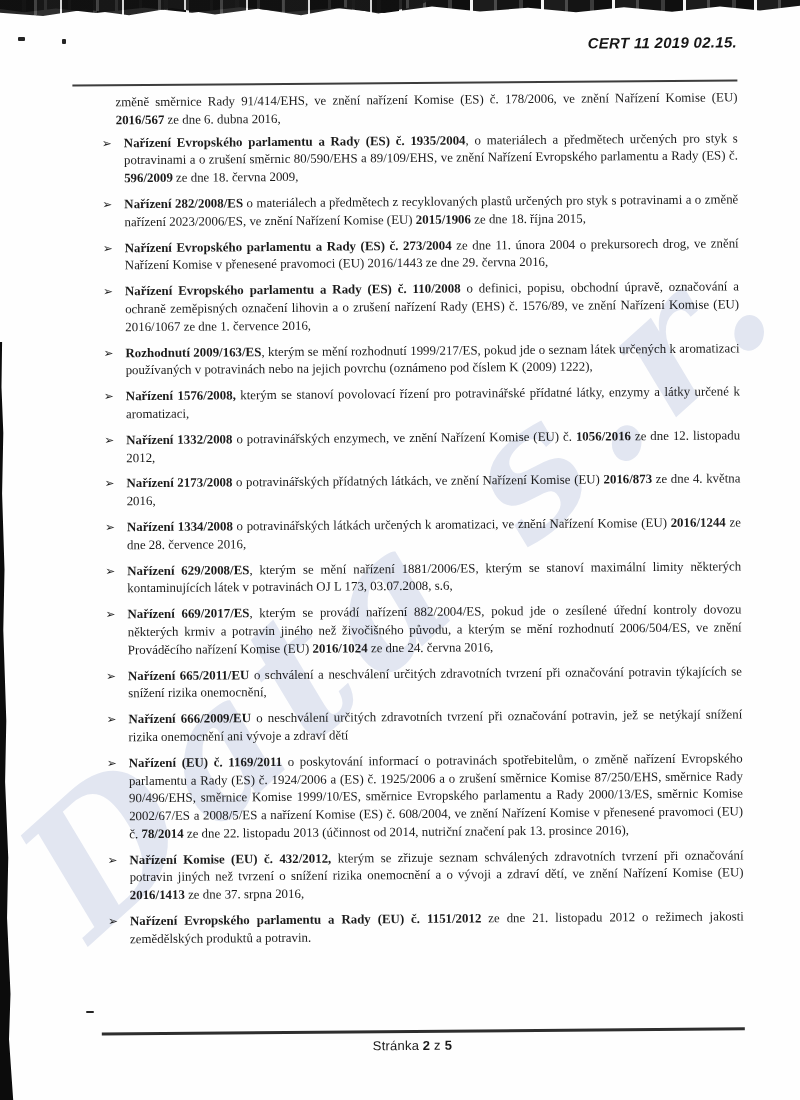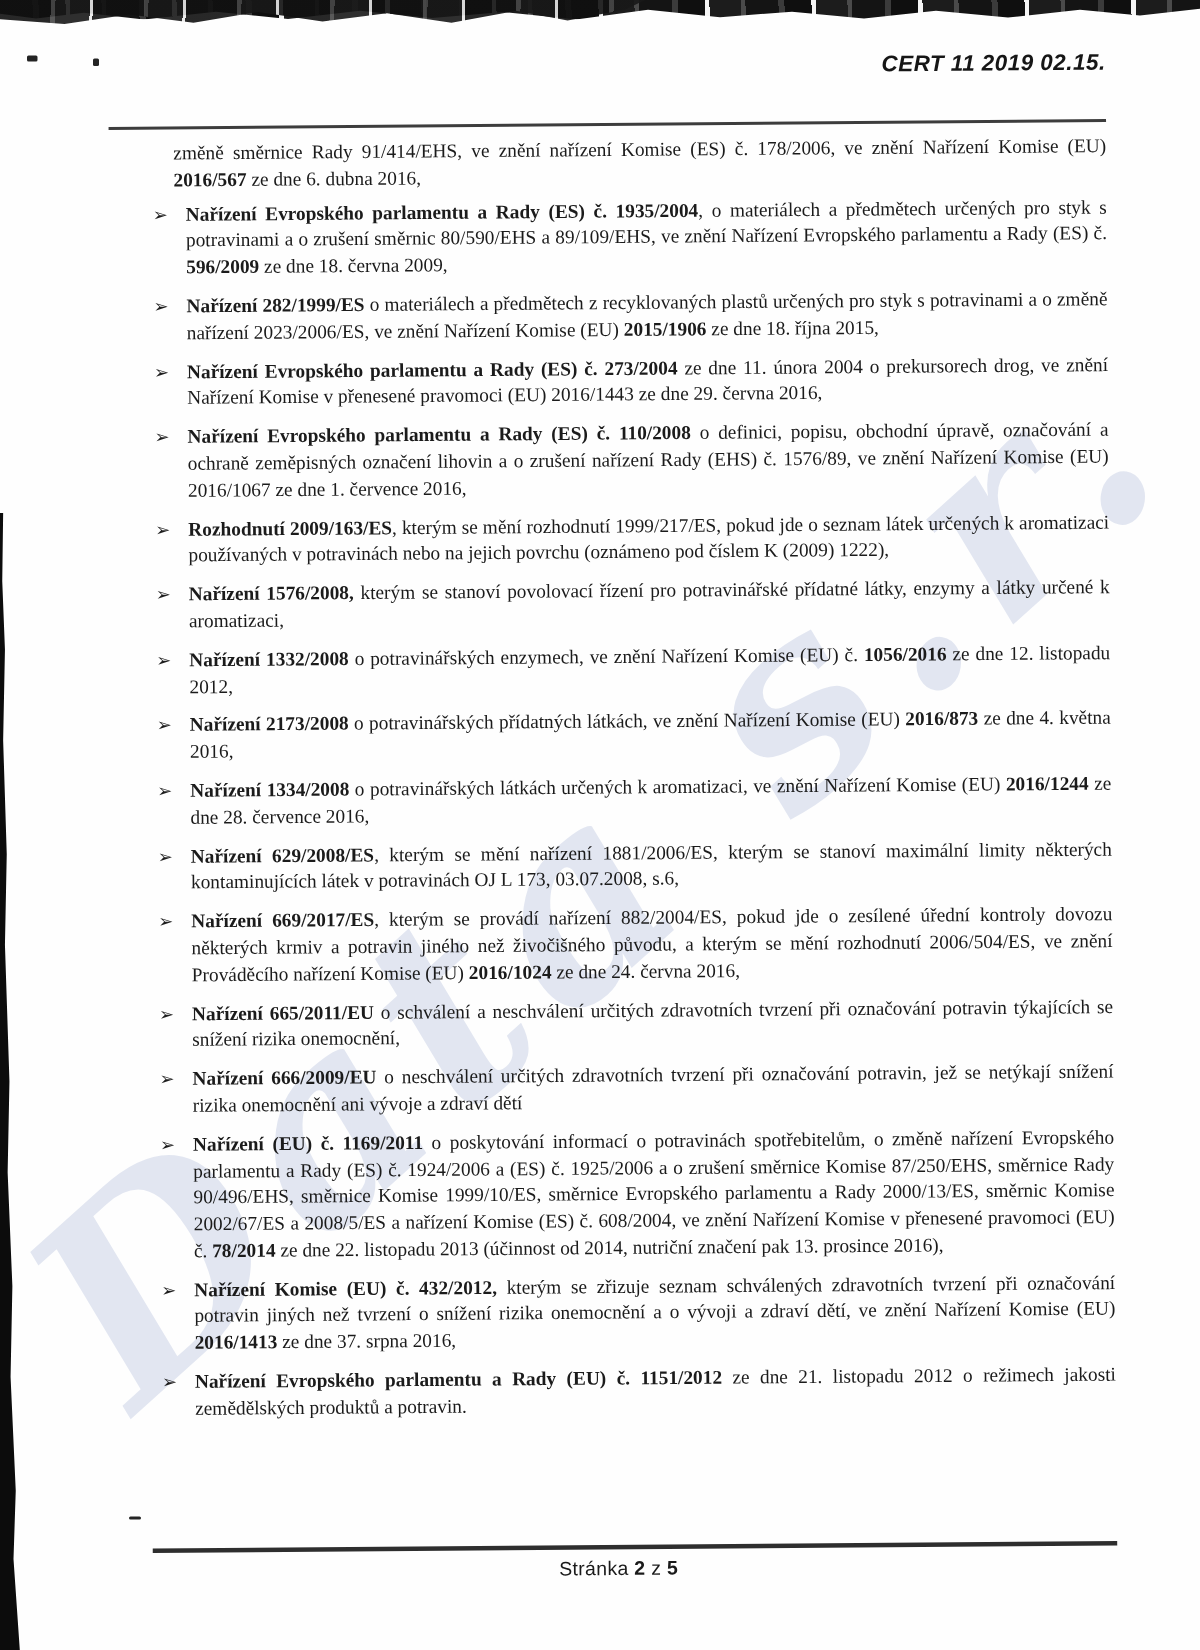--- a/index.html
+++ b/index.html
@@ -119,21 +119,21 @@
 
     <p class="intro"><span>změně směrnice Rady 91/414/EHS, ve znění nařízení Komise (ES) č. 178/2006, ve znění Nařízení Komise (EU) </span><span class="bold">2016/567</span><span> ze dne 6. dubna 2016,</span></p>
 
     <ul class="reg-list">
         <li>
         <span class="bullet">➢</span>
         <div class="item-text"><span class="bold">Nařízení Evropského parlamentu a Rady (ES) č. 1935/2004</span><span>, o materiálech a předmětech určených pro styk s potravinami a o zrušení směrnic 80/590/EHS a 89/109/EHS, ve znění Nařízení Evropského parlamentu a Rady (ES) č. </span><span class="bold">596/2009</span><span> ze dne 18. června 2009,</span></div>
       </li>
         <li>
         <span class="bullet">➢</span>
-        <div class="item-text"><span class="bold">Nařízení 282/1999/ES</span><span> o materiálech a předmětech z recyklovaných plastů určených pro styk s potravinami a o změně nařízení 2023/2006/ES, ve znění Nařízení Komise (EU) </span><span class="bold">2015/1906</span><span> ze dne 18. října 2015,</span></div>
+        <div class="item-text"><span class="bold">Nařízení 282/2008/ES</span><span> o materiálech a předmětech z recyklovaných plastů určených pro styk s potravinami a o změně nařízení 2023/2006/ES, ve znění Nařízení Komise (EU) </span><span class="bold">2015/1906</span><span> ze dne 18. října 2015,</span></div>
       </li>
         <li>
         <span class="bullet">➢</span>
         <div class="item-text"><span class="bold">Nařízení Evropského parlamentu a Rady (ES) č. 273/2004</span><span> ze dne 11. února 2004 o prekursorech drog, ve znění Nařízení Komise v přenesené pravomoci (EU) 2016/1443 ze dne 29. června 2016,</span></div>
       </li>
         <li>
         <span class="bullet">➢</span>
         <div class="item-text"><span class="bold">Nařízení Evropského parlamentu a Rady (ES) č. 110/2008</span><span> o definici, popisu, obchodní úpravě, označování a ochraně zeměpisných označení lihovin a o zrušení nařízení Rady (EHS) č. 1576/89, ve znění Nařízení Komise (EU) 2016/1067 ze dne 1. července 2016,</span></div>
       </li>
         <li>

